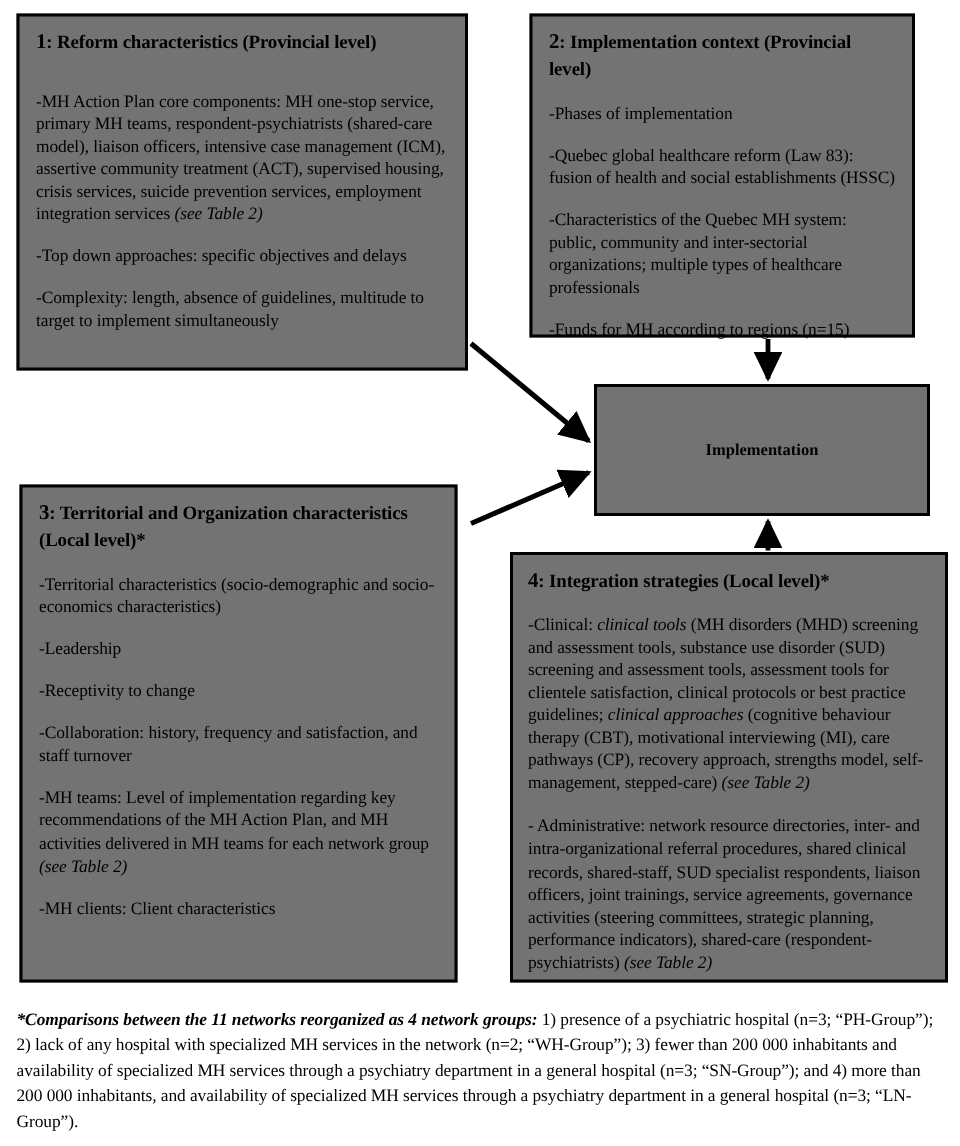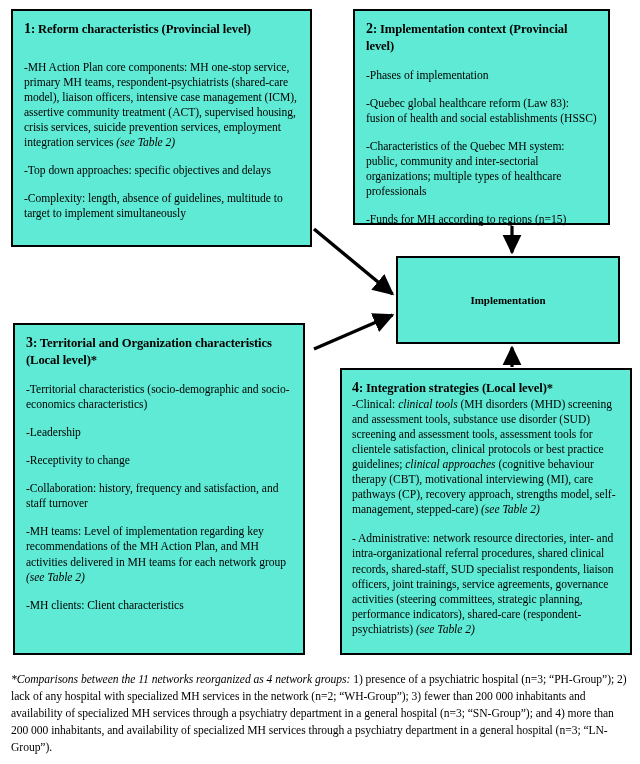--- a/index.html
+++ b/index.html
@@ -17,21 +17,21 @@
   }
   #canvas {
     position: absolute;
     left: 0; top: 0;
     width: 640px;
     height: 764px;
   }
   .box {
     position: absolute;
     box-sizing: border-box;
-    background: #5eead4;
+    background: #737373;
     border: 2.5px solid #000000;
     z-index: 3;
   }
   .box-title {
     font-weight: bold;
     font-size: 12.6px;
     line-height: 1.28;
     margin: 0 0 0 0;
     letter-spacing: -0.1px;
   }
@@ -90,36 +90,36 @@
   #box3 .box-title { margin-bottom: 14px; }
   #box3 .para { margin-bottom: 13px; }
   #box3 .para:last-child { margin-bottom: 0; }
 
   
   #box4 {
     left: 340px; top: 368px;
     width: 292px; height: 287px;
     padding: 9px 9px 6px 10px;
   }
-  #box4 .box-title { }
+  #box4 .box-title { margin-bottom: 12px; }
   #box4 .para { margin-bottom: 14px; }
   #box4 .para:last-child { margin-bottom: 0; }
 
   
   #footnote {
     position: absolute;
     left: 11px; top: 672px;
     width: 618px;
     font-size: 11.6px;
     line-height: 1.46;
     letter-spacing: -0.05px;
     text-align: left;
   }
   #footnote .lead {
-    font-weight: normal;
+    font-weight: bold;
     font-style: italic;
   }
 
   svg#arrows {
     position: absolute;
     left: 0; top: 0;
     width: 640px; height: 764px;
     z-index: 1;
     pointer-events: none;
   }

